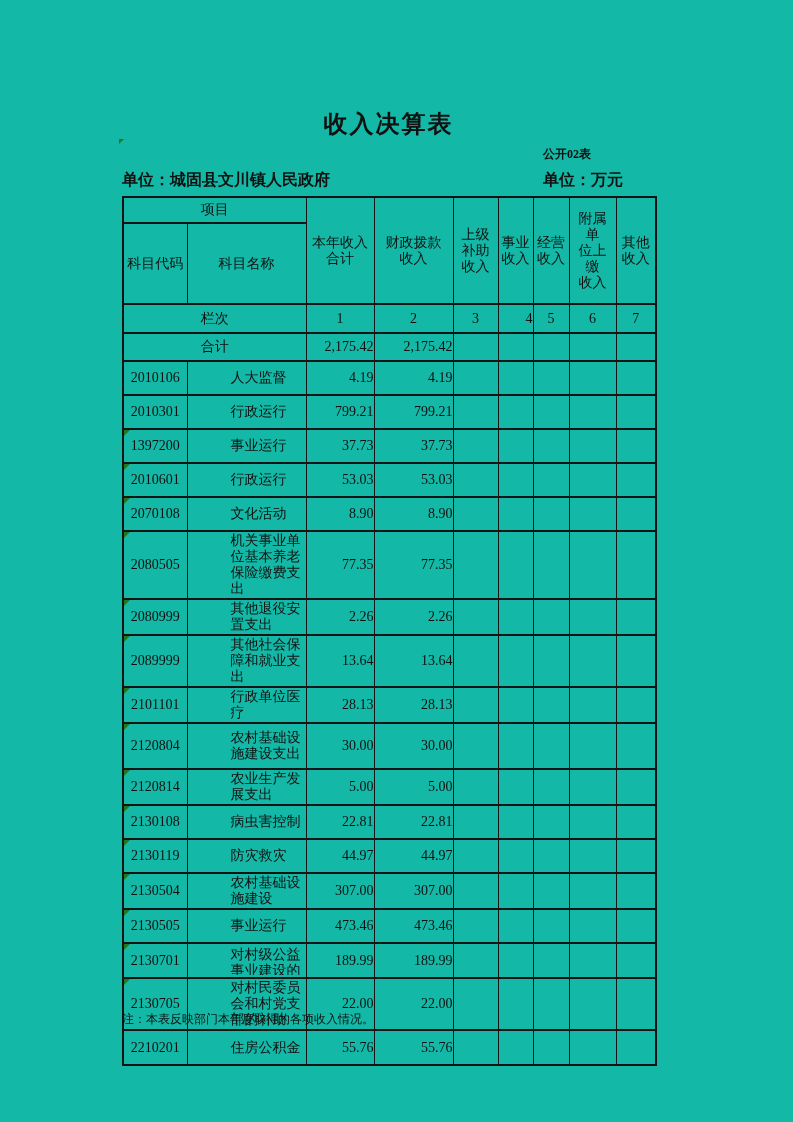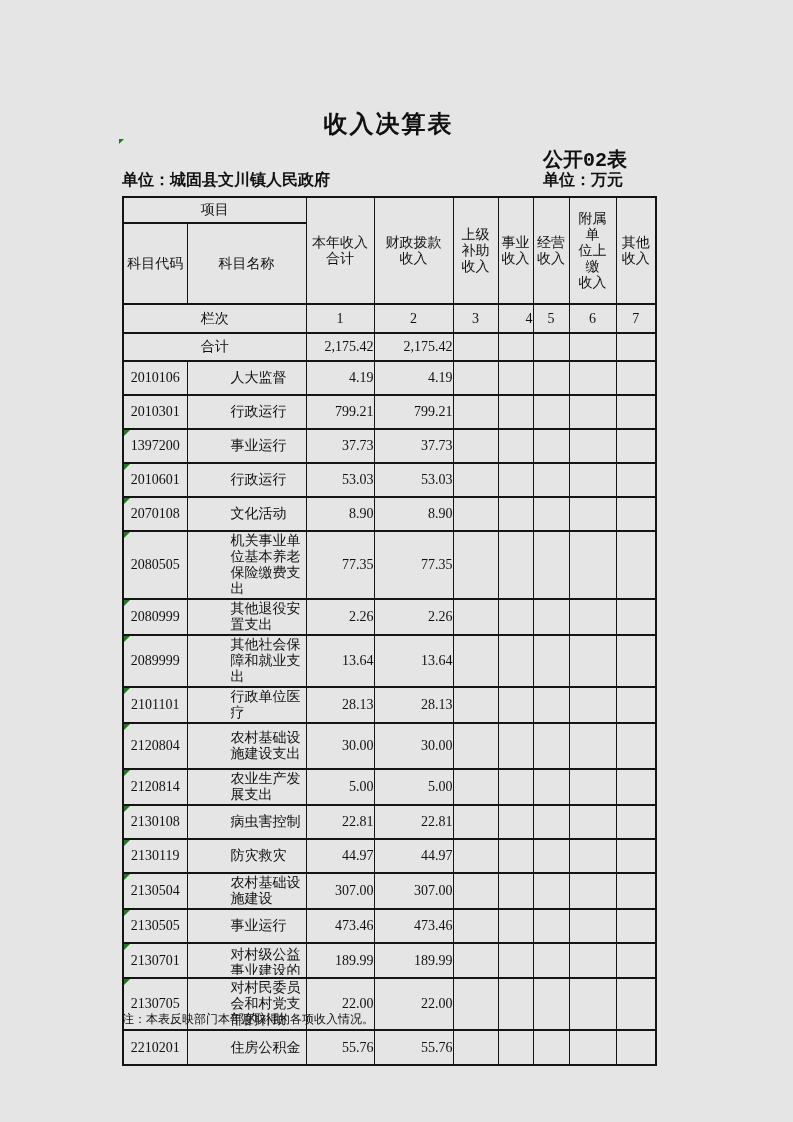--- a/index.html
+++ b/index.html
@@ -1,32 +1,32 @@
 <!DOCTYPE html>
 <html><head>
 <meta charset="utf-8">
 <style>
   html,body{margin:0;padding:0;background:#ffffff;}
   .page{
-    position:relative;width:793px;height:1122px;background:#e5e5e5;
+    position:relative;width:793px;height:1122px;background:#14b8a6;
     font-family:"Liberation Serif","DejaVu Serif",serif;color:#111;
     overflow:hidden;
   }
   .title{
     position:absolute;left:122px;top:108px;width:533px;
     text-align:center;font-size:24px;font-weight:bold;letter-spacing:2px;
     font-family:"Liberation Sans","DejaVu Sans",sans-serif;
   }
   .green-artifact{
     position:absolute;left:119px;top:139px;width:0;height:0;
     border-top:5px solid #1f7a1f;border-right:5px solid transparent;
   }
   .form-label{
-    position:absolute;left:543px;top:146px;font-size:20px;font-weight:bold;
-    font-family:Liberation Mono, monospace;
+    position:absolute;left:543px;top:146px;font-size:12px;font-weight:bold;
+    font-family:Liberation Serif, serif;
   }
   .unit-name{
     position:absolute;left:122px;top:170px;font-size:16px;font-weight:bold;
     font-family:"Liberation Sans","DejaVu Sans",sans-serif;
   }
   .unit-measure{
     position:absolute;left:543px;top:170px;font-size:16px;font-weight:bold;
     font-family:"Liberation Sans","DejaVu Sans",sans-serif;
   }
   table.main{

